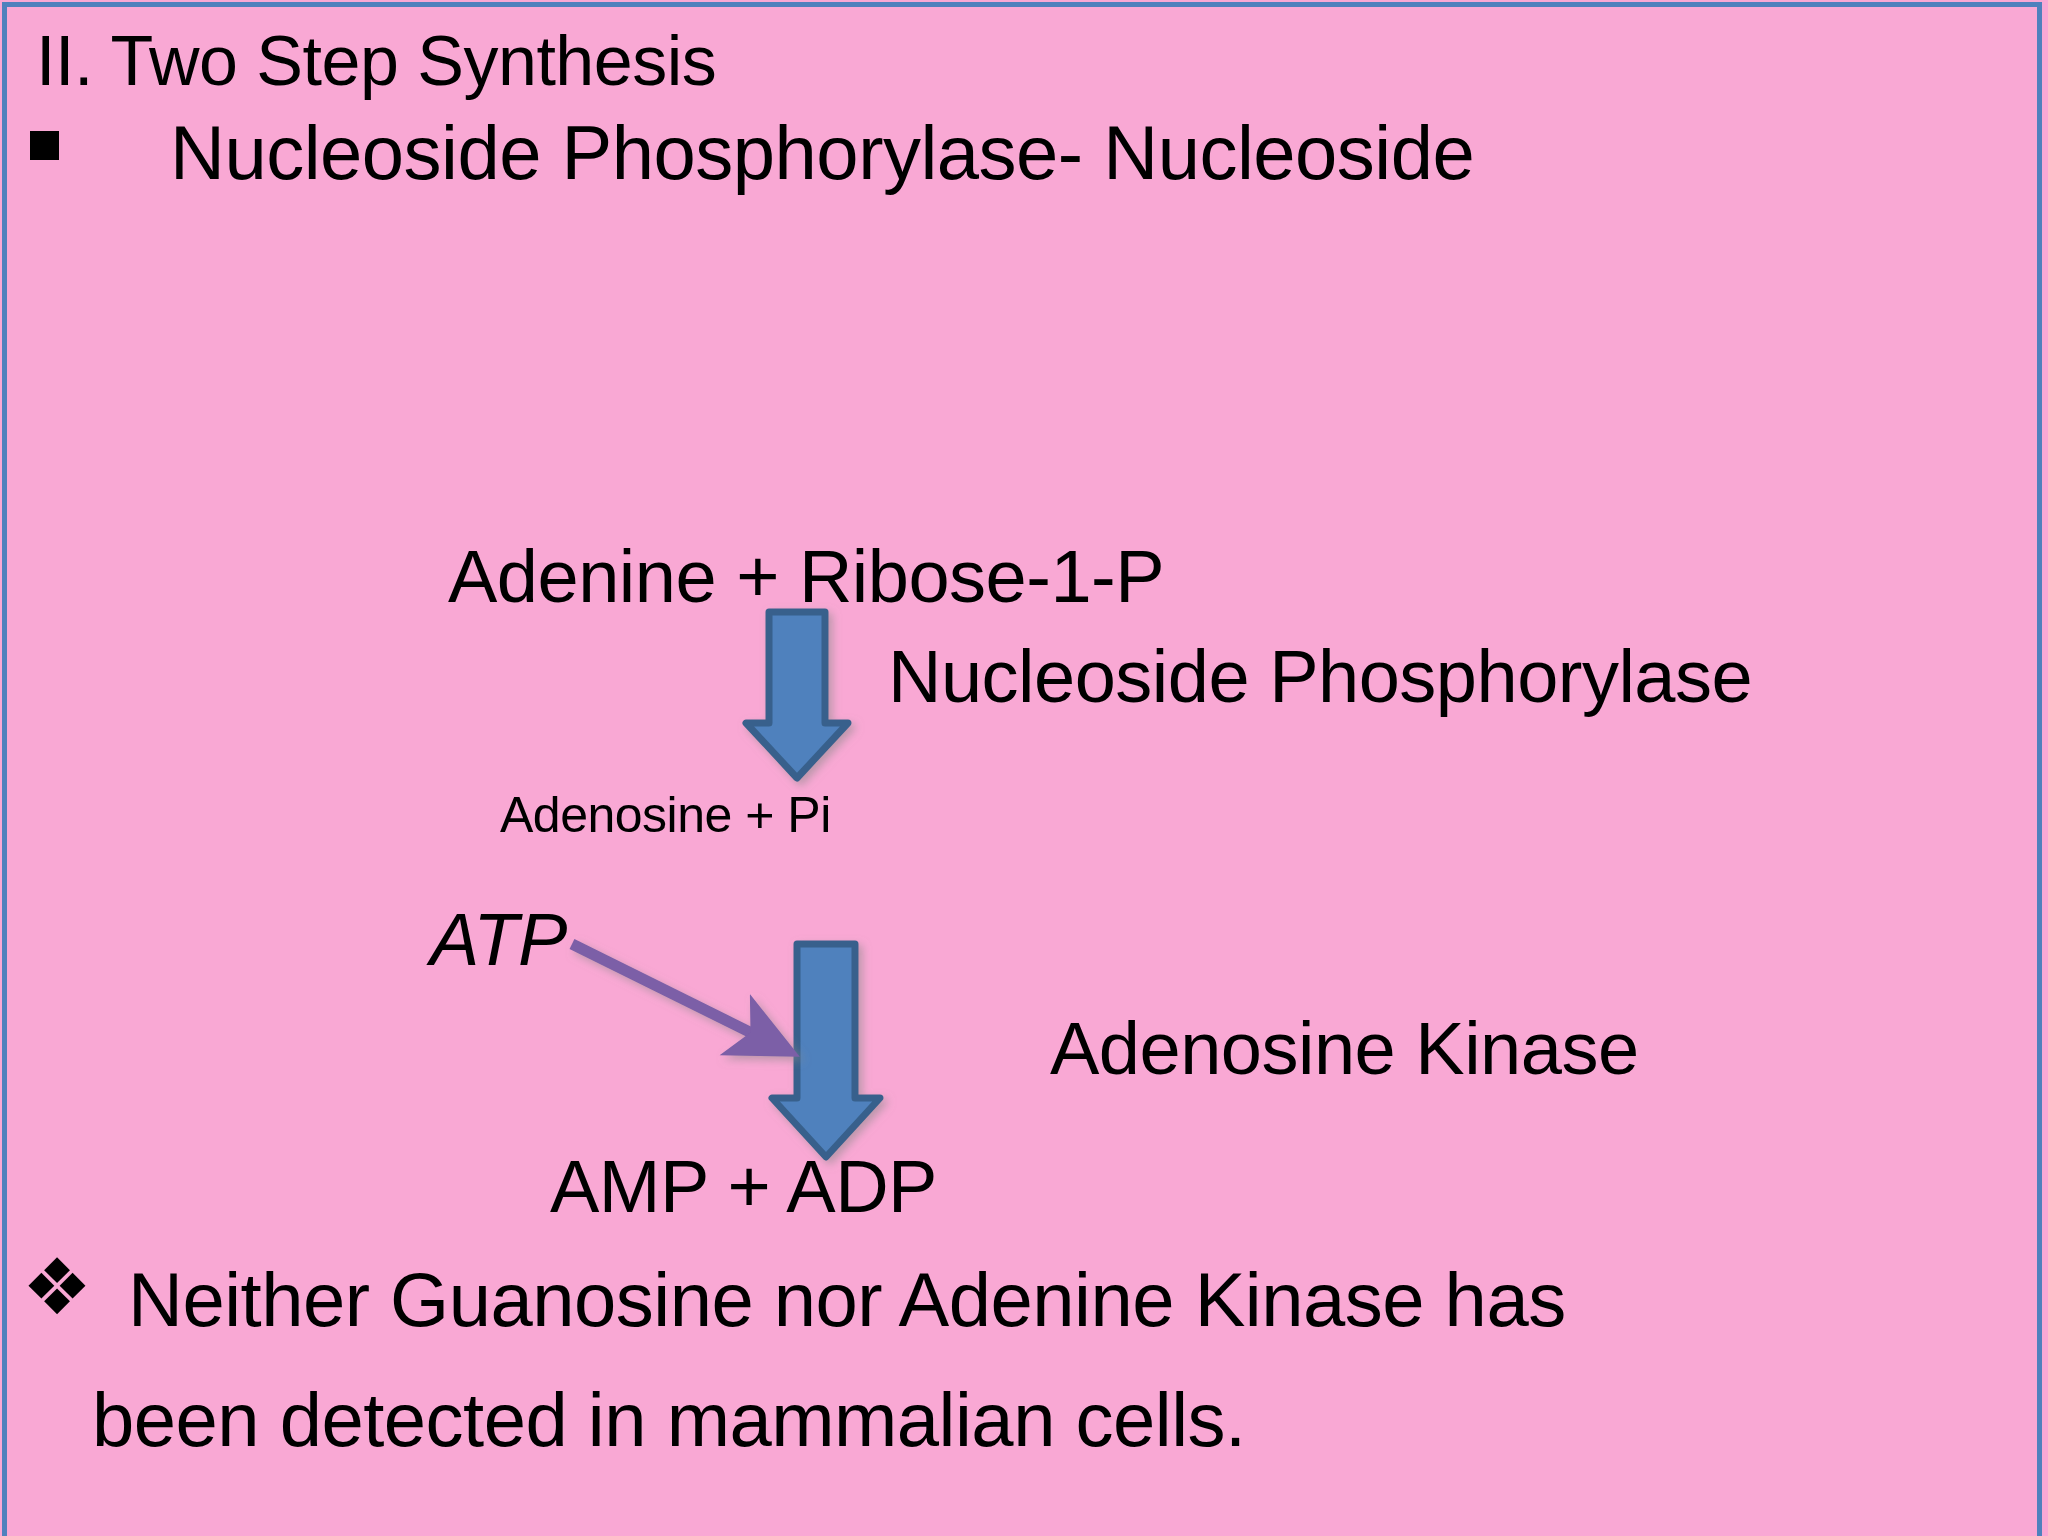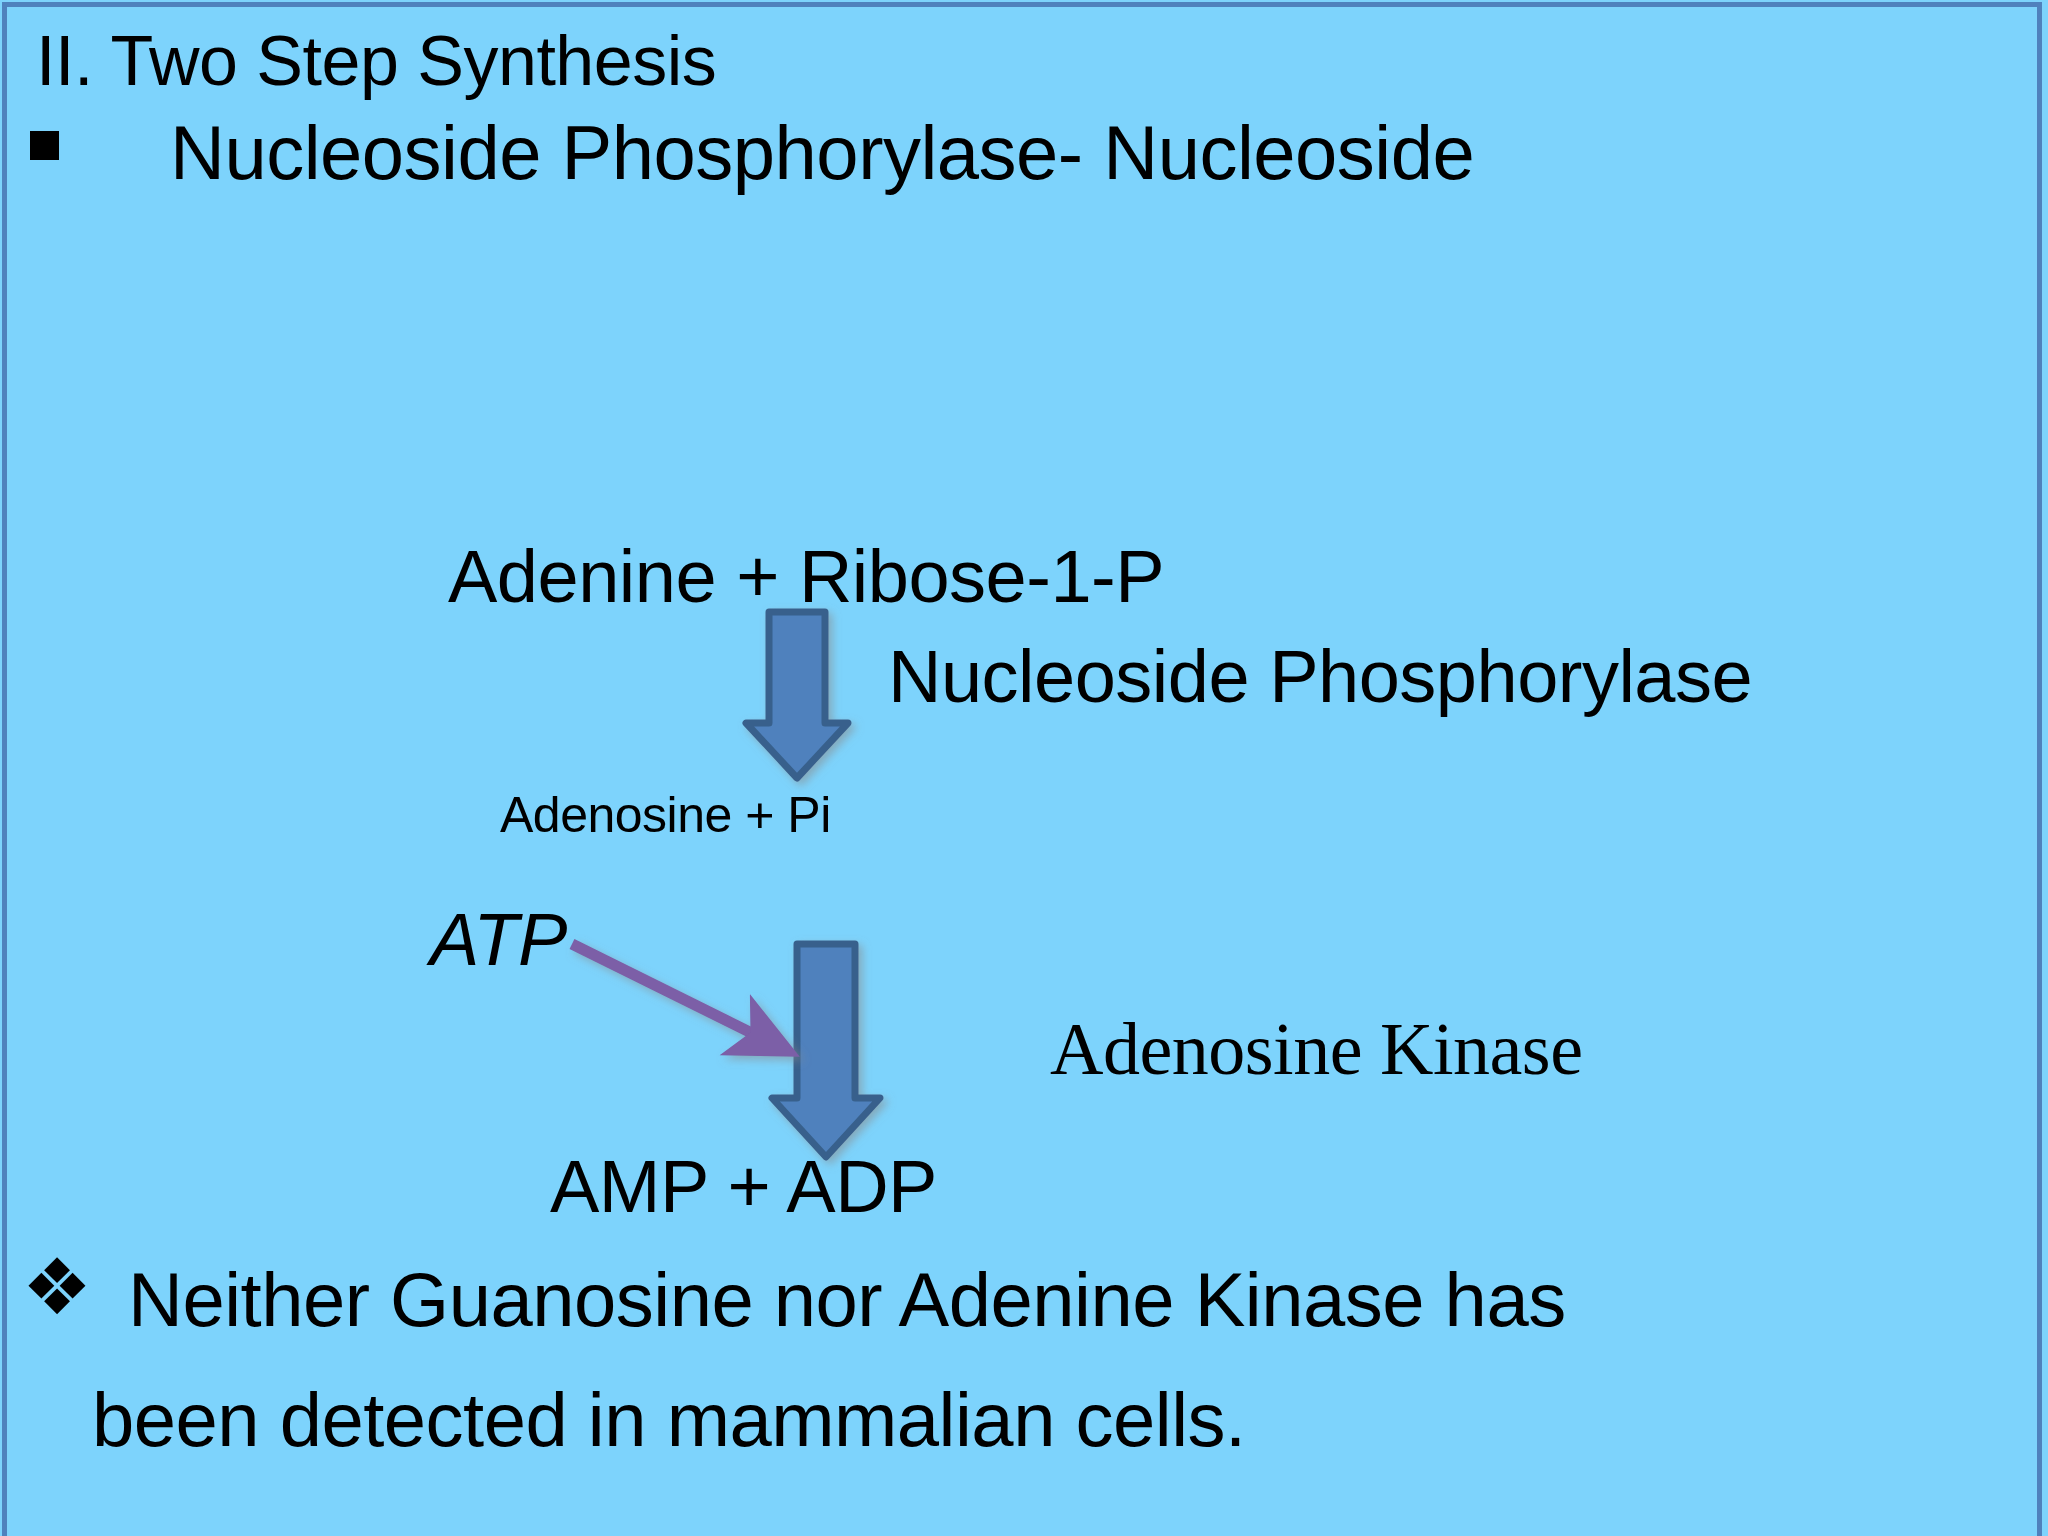--- a/index.html
+++ b/index.html
@@ -83,21 +83,20 @@
   #lbl-atp {
     left: 430px;
     top: 903px;
     font-size: 74px;
     font-style: italic;
   }
   #lbl-ak {
     left: 1050px;
     top: 1012px;
     font-size: 74px;
-    font-family: Liberation Serif, serif;
   }
   #eq-amp {
     left: 550px;
     top: 1150px;
     font-size: 74px;
   }
 
   
   #bullet-diamond {
     position: absolute;
@@ -124,21 +123,21 @@
     left: 0;
     top: 0;
     width: 2048px;
     height: 1536px;
     pointer-events: none;
   }
 </style>
 </head>
 <body>
 
-<div id="slide" style="background: #7dd3fc;">
+<div id="slide" style="background: #f9a8d4;">
 
   <div id="frame-border" style="border-color: rgb(79, 129, 189);"></div>
 
   <div class="txt" id="title">II. Two Step Synthesis</div>
 
   <div id="bullet-square"></div>
   <div class="txt" id="bullet1-line1">Nucleoside Phosphorylase- Nucleoside</div>
 
   <div class="txt" id="eq-adenine">Adenine + Ribose-1-P</div>
 

